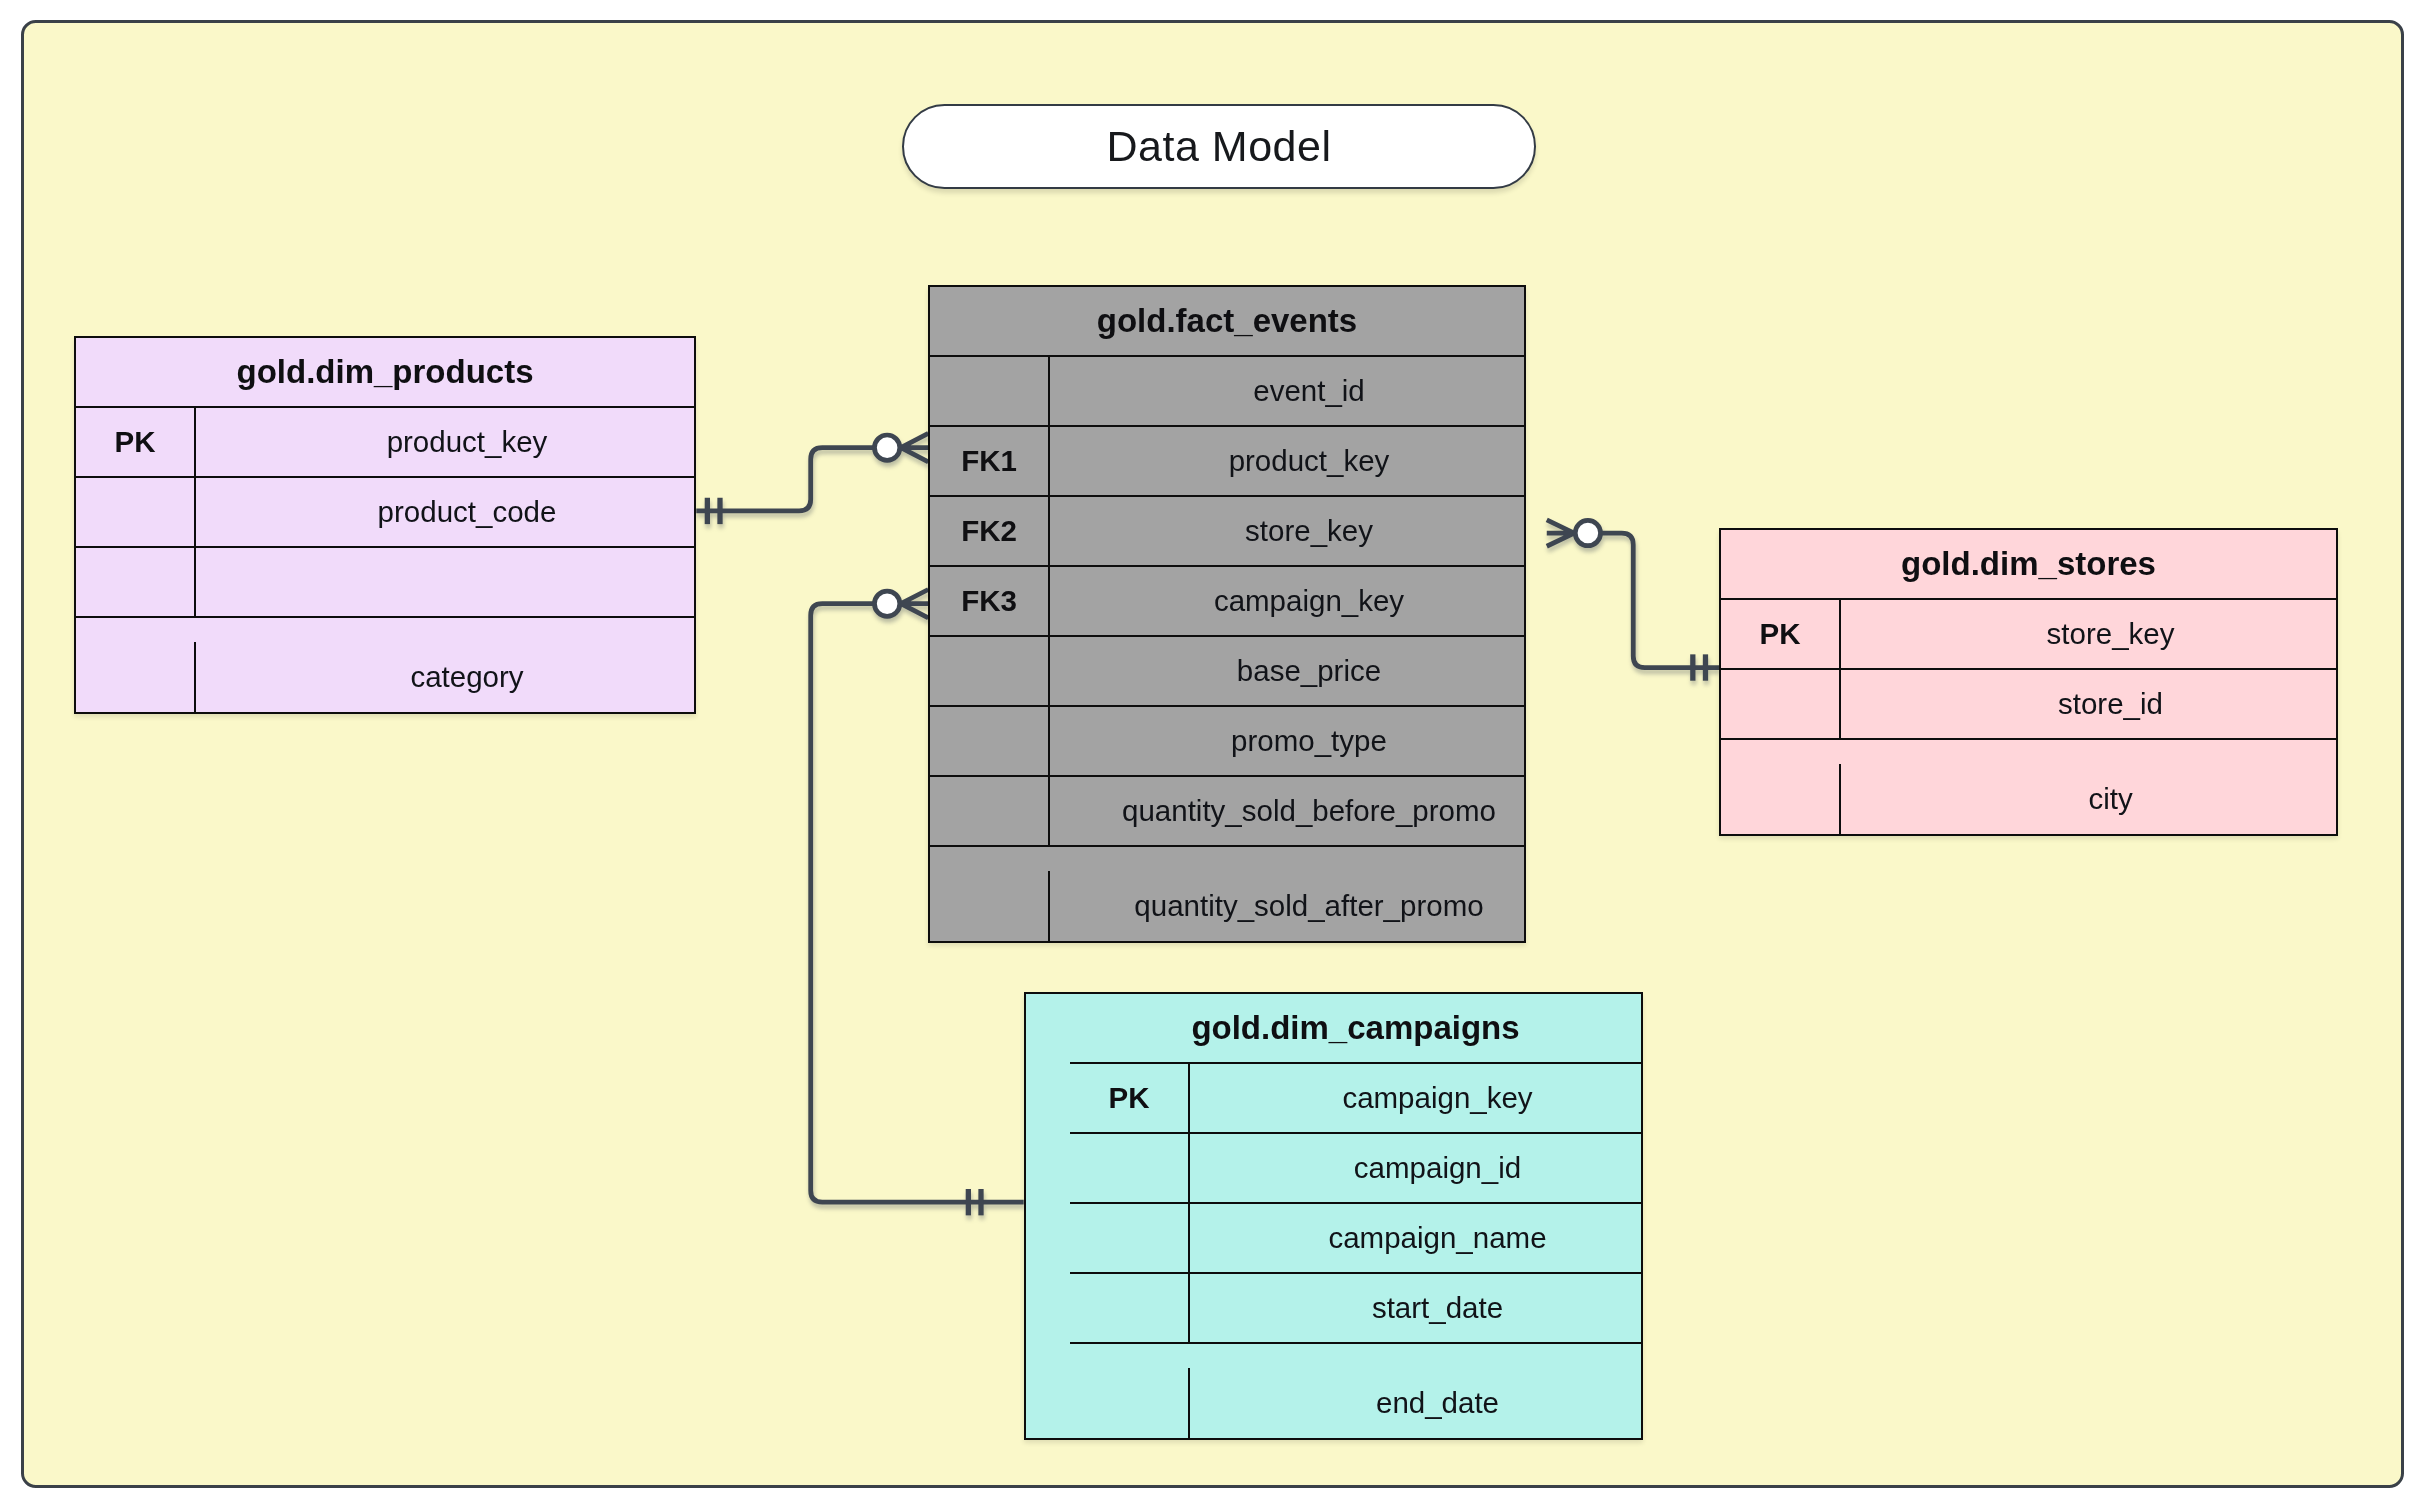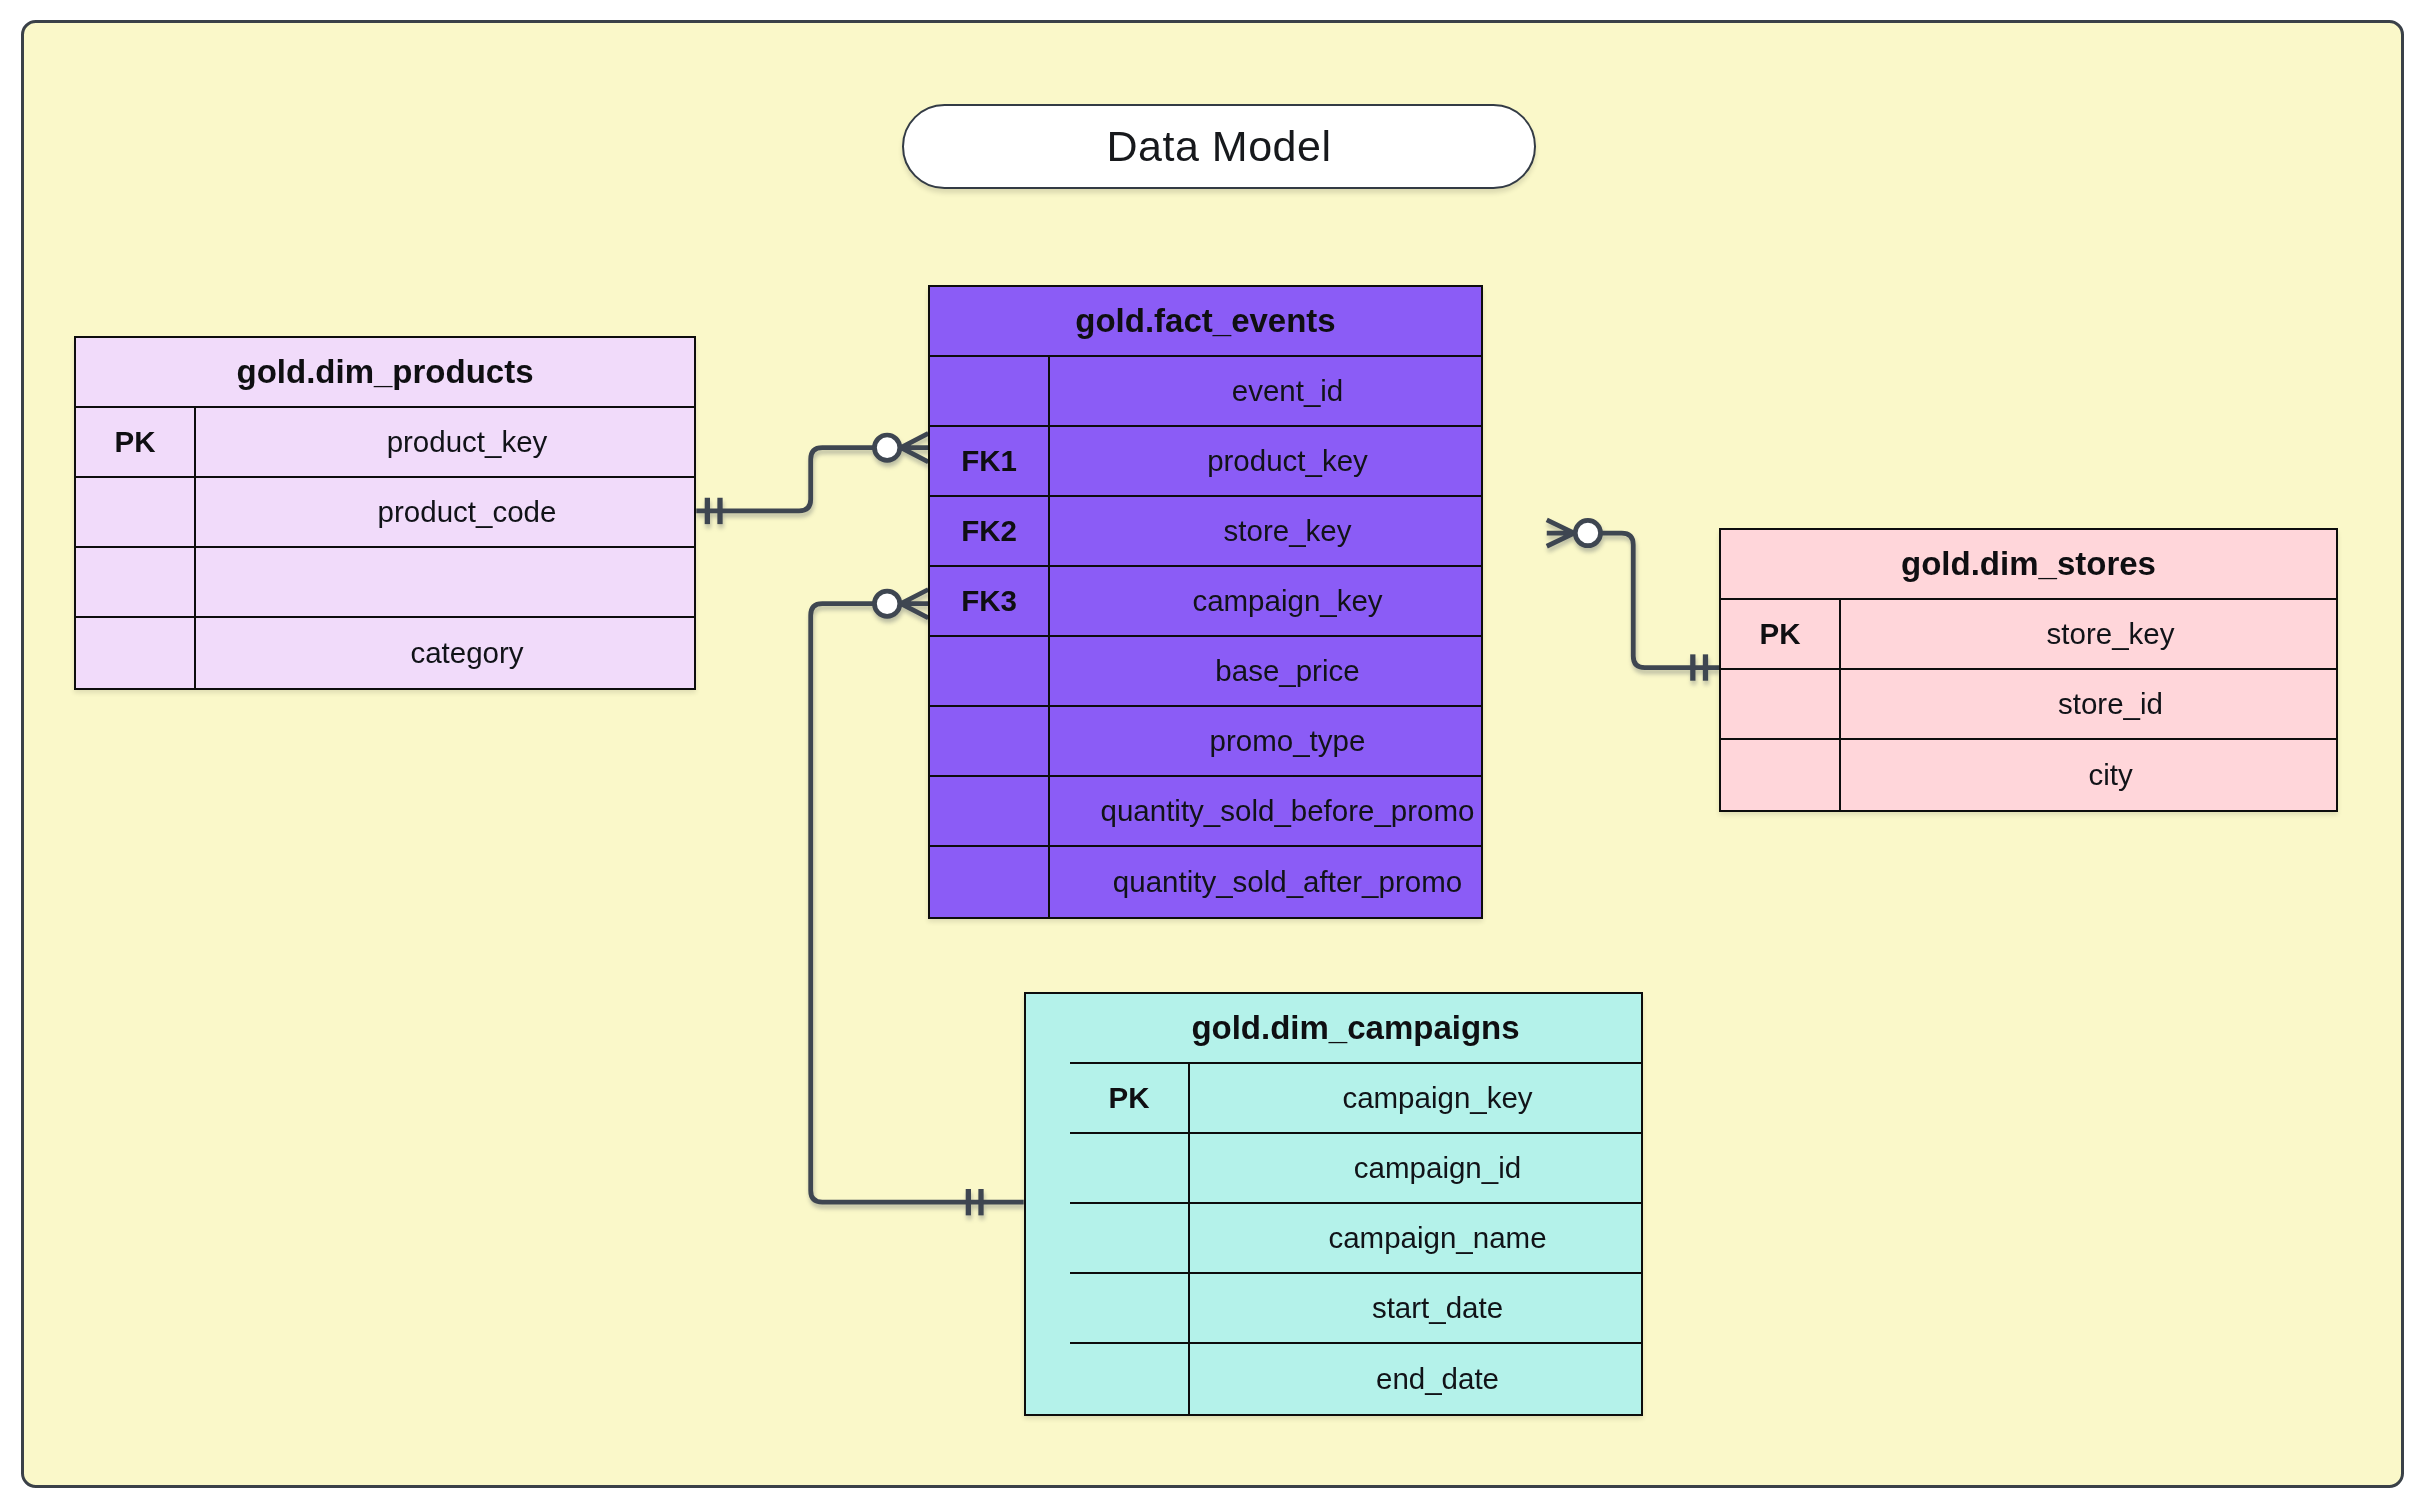--- a/index.html
+++ b/index.html
@@ -41,21 +41,21 @@
   .ertable .thead {
     box-sizing: border-box; height: 70px; border-bottom: 2.1px solid #0d0d0d;
     display: flex; align-items: center; justify-content: center;
     font-weight: bold; font-size: 33px; color: #0f0f12;
   }
   .ertable .trow {
     box-sizing: border-box; height: 70px; display: flex;
     border-bottom: 2.1px solid #0d0d0d;
     gap: 44px;
   }
-  .ertable .trow:last-child { border-bottom: none; }
+  .ertable .trow:last-child { border-bottom: none; margin-top: 24px; }
   .ertable .kcell {
     box-sizing: border-box; width: 120px; flex: 0 0 120px;
     border-right: 2.1px solid #0d0d0d;
     display: flex; align-items: center; justify-content: center;
     font-weight: bold; font-size: 29.5px; color: #0f0f12;
   }
   .ertable .fcell {
     box-sizing: border-box; flex: 1 1 auto;
     display: flex; align-items: center; justify-content: center;
     font-size: 29.5px; color: #111318;
@@ -109,21 +109,21 @@
         <div class="fcell">product_code</div>
       </div>
       <div class="trow">
         <div class="kcell"></div>
       </div>
       <div class="trow">
         <div class="kcell"></div>
         <div class="fcell">category</div>
       </div>
     </div>
-    <div class="ertable" style="left: 928px; top: 285px; width: 555px; background: #8b5cf6;">
+    <div class="ertable" style="left: 928px; top: 285px; width: 598px; background: #a3a3a3;">
       <div class="thead">gold.fact_events</div>
       <div class="trow">
         <div class="kcell"></div>
         <div class="fcell">event_id</div>
       </div>
       <div class="trow">
         <div class="kcell">FK1</div>
         <div class="fcell">product_key</div>
       </div>
       <div class="trow">

